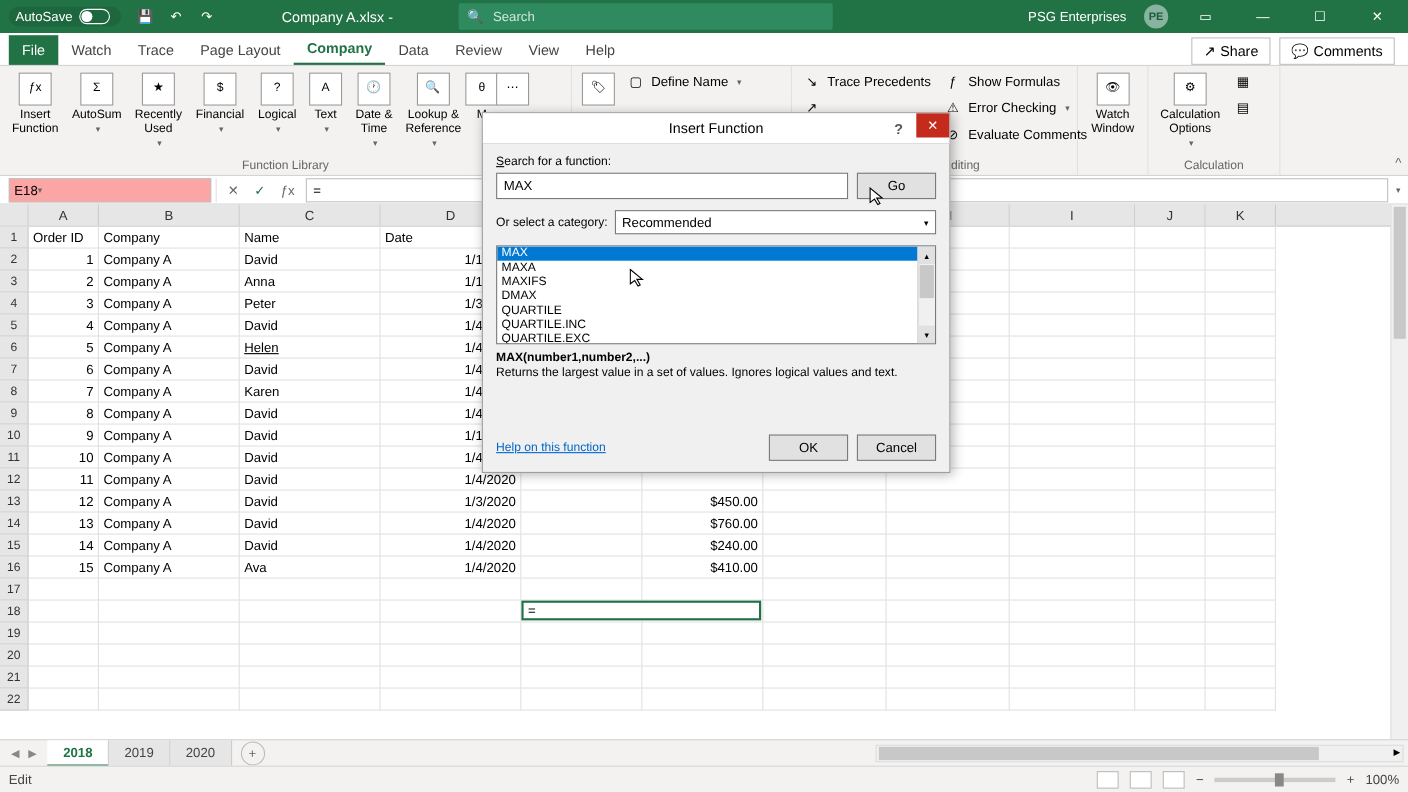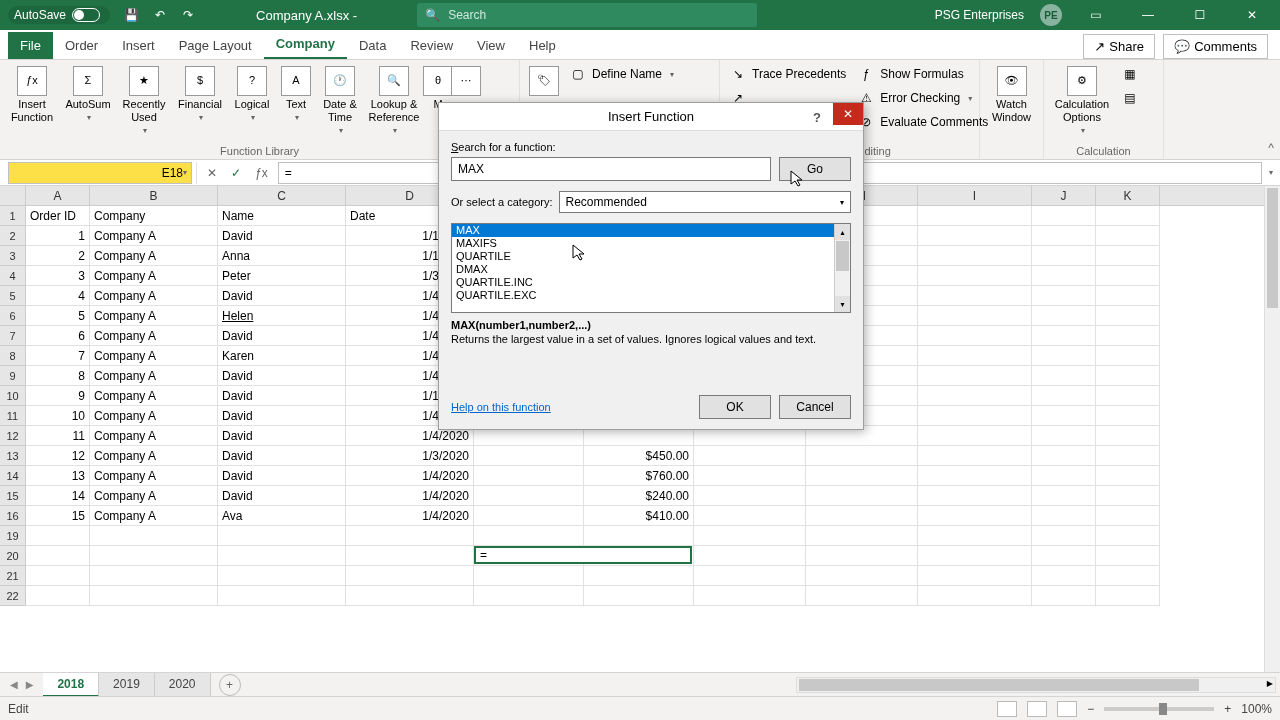--- a/index.html
+++ b/index.html
@@ -34,21 +34,21 @@
 .big-btn { display: flex; flex-direction: column; align-items: center; gap: 2px; width: 52px; font-size: 11px; text-align: center; line-height: 1.2; padding-top: 2px; }
 .big-icon { width: 30px; height: 30px; border: 1px solid #999; background: #fff; display: flex; align-items: center; justify-content: center; }
 .small-row { display: flex; flex-direction: column; gap: 4px; justify-content: center; }
 .small-btn { display: flex; align-items: center; gap: 6px; font-size: 12px; padding: 2px 4px; white-space: nowrap; }
 .small-icon { width: 16px; height: 16px; display: inline-flex; align-items: center; justify-content: center; }
 .chev { font-size: 8px; color: #666; margin-left: 2px; }
 .collapse-rib { position: absolute; right: 6px; bottom: 4px; font-size: 12px; color: #666; }
 
 
 .formula-row { height: 26px; border-bottom: 1px solid #d4d4d4; display: flex; align-items: center; }
-.namebox { width: 184px; height: 22px; border: 1px solid #c0c0c0; margin: 0 4px 0 8px; display: flex; align-items: center; padding: 0 4px; font-size: 12px; background: #fde047; justify-content: flex-end; }
+.namebox { width: 184px; height: 22px; border: 1px solid #c0c0c0; margin: 0 4px 0 8px; display: flex; align-items: center; padding: 0 4px; font-size: 12px; background: #fca5a5; justify-content: flex-start; }
 .nb-arrow { font-size: 8px; color: #666; }
 .fbar-icons { display: flex; align-items: center; gap: 14px; padding: 0 10px; border-left: 1px solid #e1e1e1; height: 22px; }
 .fbar-icons span { color: #666; font-size: 12px; }
 .fbar-input { flex: 1; height: 22px; border: 1px solid #c0c0c0; background: #fff; padding: 0 6px; font-size: 12px; display: flex; align-items: center; }
 .fbar-expand { width: 18px; text-align: center; font-size: 8px; color: #666; }
 
 
 .grid-wrap { position: absolute; top: 186px; left: 0; right: 0; bottom: 48px; display: flex; flex-direction: column; }
 .col-headers { display: flex; height: 20px; background: #e6e6e6; border-bottom: 1px solid #ccc; }
 .corner { width: 26px; border-right: 1px solid #ccc; background: #e6e6e6; }
@@ -130,22 +130,22 @@
     <span class="user-badge">PE</span>
     <span class="win-btn">▭</span>
     <span class="win-btn">—</span>
     <span class="win-btn">☐</span>
     <span class="win-btn">✕</span>
   </div>
 </div>
 
 <div class="ribbon-tabs">
   <div class="rtab file">File</div>
-  <div class="rtab">Order</div>
-  <div class="rtab">Insert</div>
+  <div class="rtab">Watch</div>
+  <div class="rtab">Trace</div>
   <div class="rtab">Page Layout</div>
   <div class="rtab active">Company</div>
   <div class="rtab">Data</div>
   <div class="rtab">Review</div>
   <div class="rtab">View</div>
   <div class="rtab">Help</div>
   <div class="right-actions">
     <div class="rbtn">
         <span>↗</span>
         <span>Share</span>
@@ -534,20 +534,48 @@
           <div class="cell num" style="width: 128px;">1/4/2020</div>
           <div class="cell" style="width: 110px;"></div>
           <div class="cell num" style="width: 110px;">$410.00</div>
           <div class="cell" style="width: 112px;"></div>
           <div class="cell" style="width: 112px;"></div>
           <div class="cell" style="width: 114px;"></div>
           <div class="cell" style="width: 64px;"></div>
           <div class="cell" style="width: 64px;"></div>
         </div>
         <div class="grow">
+          <div class="rh">17</div>
+          <div class="cell" style="width: 64px;"></div>
+          <div class="cell" style="width: 128px;"></div>
+          <div class="cell" style="width: 128px;"></div>
+          <div class="cell" style="width: 128px;"></div>
+          <div class="cell" style="width: 110px;"></div>
+          <div class="cell" style="width: 110px;"></div>
+          <div class="cell" style="width: 112px;"></div>
+          <div class="cell" style="width: 112px;"></div>
+          <div class="cell" style="width: 114px;"></div>
+          <div class="cell" style="width: 64px;"></div>
+          <div class="cell" style="width: 64px;"></div>
+        </div>
+        <div class="grow">
+          <div class="rh">18</div>
+          <div class="cell" style="width: 64px;"></div>
+          <div class="cell" style="width: 128px;"></div>
+          <div class="cell" style="width: 128px;"></div>
+          <div class="cell" style="width: 128px;"></div>
+          <div class="cell" style="width: 110px;"></div>
+          <div class="cell" style="width: 110px;"></div>
+          <div class="cell" style="width: 112px;"></div>
+          <div class="cell" style="width: 112px;"></div>
+          <div class="cell" style="width: 114px;"></div>
+          <div class="cell" style="width: 64px;"></div>
+          <div class="cell" style="width: 64px;"></div>
+        </div>
+        <div class="grow">
           <div class="rh">19</div>
           <div class="cell" style="width: 64px;"></div>
           <div class="cell" style="width: 128px;"></div>
           <div class="cell" style="width: 128px;"></div>
           <div class="cell" style="width: 128px;"></div>
           <div class="cell" style="width: 110px;"></div>
           <div class="cell" style="width: 110px;"></div>
           <div class="cell" style="width: 112px;"></div>
           <div class="cell" style="width: 112px;"></div>
           <div class="cell" style="width: 114px;"></div>
@@ -654,23 +682,24 @@
     <div class="dlg-cat-row">
       <span class="dlg-label" style="margin:0">Or select a category:</span>
       <div class="dlg-select">
         <span>Recommended</span>
         <span style="font-size:8px">▾</span>
       </div>
     </div>
     <div class="dlg-listbox">
       <div id="dlg-list">
           <div class="li sel">MAX</div>
+          <div class="li">MAXA</div>
           <div class="li">MAXIFS</div>
+          <div class="li">DMAX</div>
           <div class="li">QUARTILE</div>
-          <div class="li">DMAX</div>
           <div class="li">QUARTILE.INC</div>
           <div class="li">QUARTILE.EXC</div>
         </div>
       <div class="sb">
         <div class="sb-arrow">▴</div>
         <div class="sb-thumb"></div>
         <div class="sb-arrow" style="position:absolute;bottom:0;left:0;right:0">▾</div>
       </div>
     </div>
     <div class="dlg-sig">MAX(number1,number2,...)</div>

